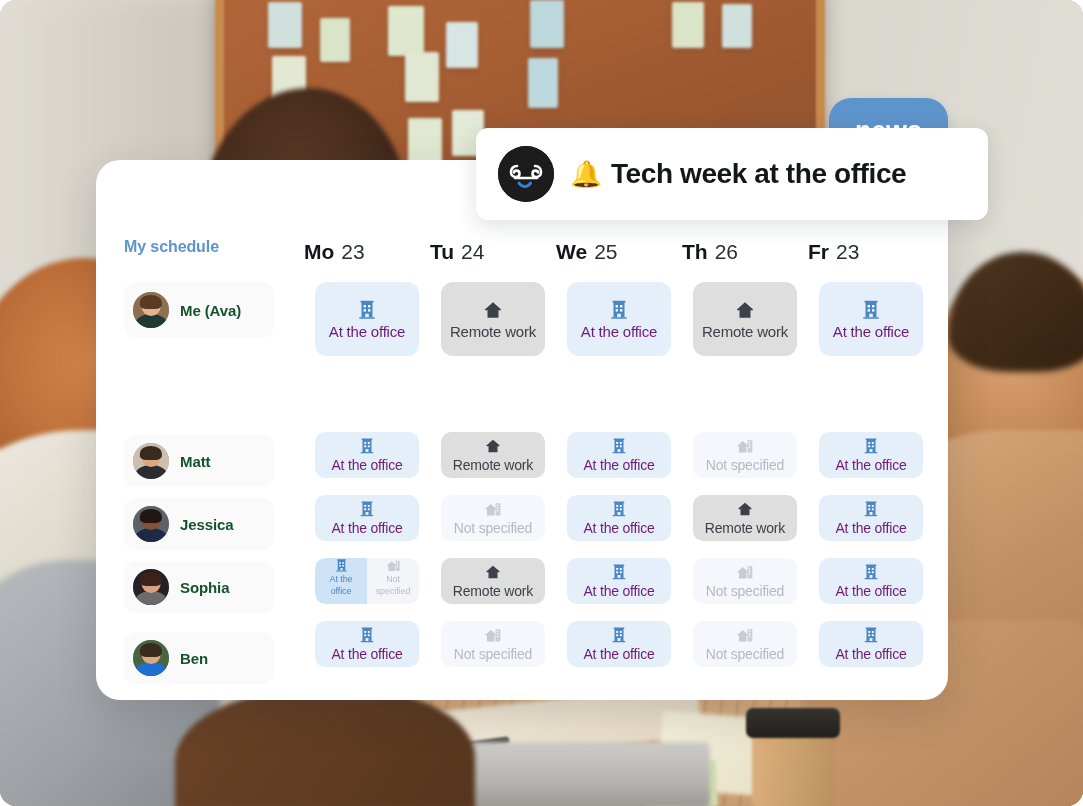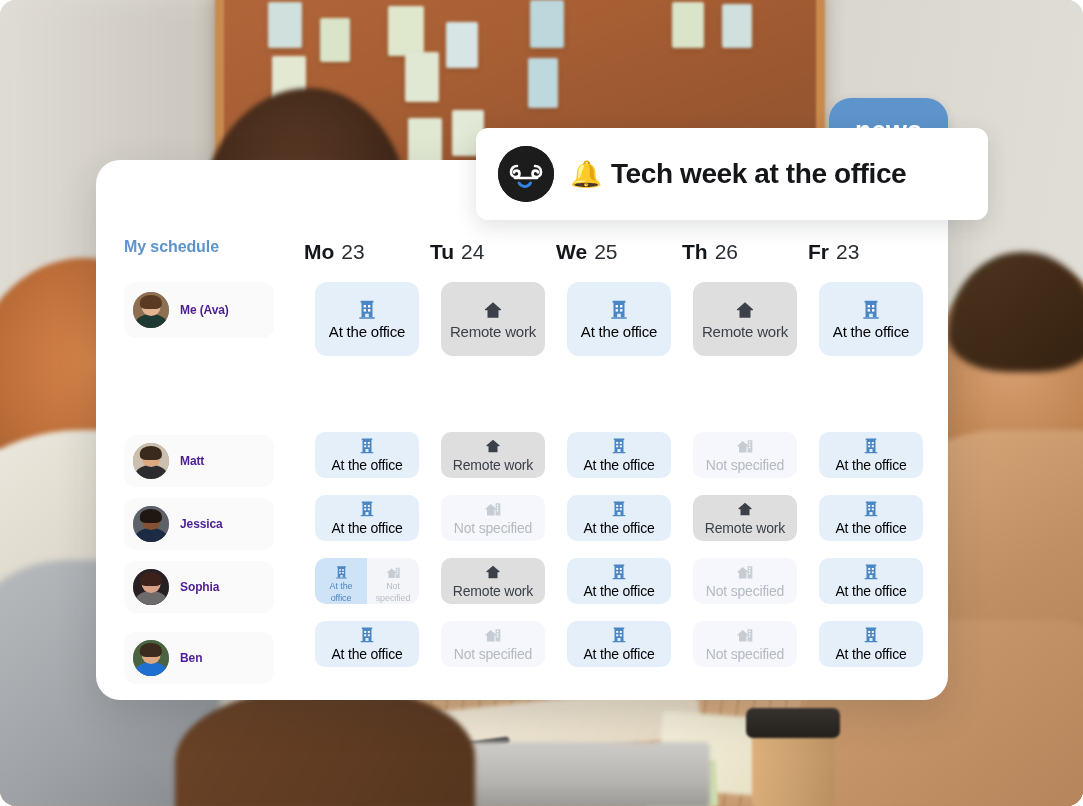--- a/index.html
+++ b/index.html
@@ -257,56 +257,56 @@
     position: absolute; left: 50%; bottom: -18%;
     width: 88%; height: 56%; transform: translateX(-50%);
     border-radius: 50% 50% 0 0;
   }
   .avatar .a-hair {
     position: absolute; left: 50%; top: 8%;
     width: 62%; height: 40%; transform: translateX(-50%);
     border-radius: 50% 50% 30% 30%;
   }
   .person-name {
-    font-size: 12px; font-weight: 700; color: #4c1d95; letter-spacing: -.1px;
+    font-size: 15px; font-weight: 700; color: #14532d; letter-spacing: -.1px;
   }
 
   
   .grid-row { position: absolute; left: 208px; display: flex; }
   .cell-wrap { width: 126px; display: flex; justify-content: center; }
 
   .cell {
     border-radius: 10px;
     display: flex; flex-direction: column;
     align-items: center; justify-content: center;
     gap: 2px;
     overflow: hidden;
   }
   .cell.big   { width: 104px; height: 74px; border-radius: 12px; }
   .cell.small { width: 104px; height: 46px; }
 
   .cell-label { font-size: 14px; white-space: nowrap; letter-spacing: -.2px; }
   .cell.big .cell-label { font-size: 15px; }
 
   .cell.office      { background: #e4effa; }
-  .cell.office      .cell-label { color: #000000; }
+  .cell.office      .cell-label { color: #701a75; }
   .cell.remote      { background: #dedede; }
   .cell.remote      .cell-label { color: #3b4049; font-weight: 500; }
   .cell.unspecified { background: #f5f7fc; }
   .cell.unspecified .cell-label { color: #b4b9c2; }
 
   
   .cell.split {
     flex-direction: row; gap: 0; background: transparent;
     align-items: stretch;
   }
   .half {
     width: 52px; height: 100%;
     display: flex; flex-direction: column;
-    align-items: center; justify-content: flex-end; gap: 1px;
+    align-items: center; justify-content: flex-start; gap: 1px;
   }
   .half.office      { background: #cfe3f6; border-radius: 10px 0 0 10px; }
   .half.unspecified { background: #f3f5f9; border-radius: 0 10px 10px 0; }
   .half .half-label {
     font-size: 9px; line-height: 11px; text-align: center;
     letter-spacing: -.1px; max-width: 48px;
   }
   .half.office      .half-label { color: #4b86c4; }
   .half.unspecified .half-label { color: #b8bdc6; }
 

